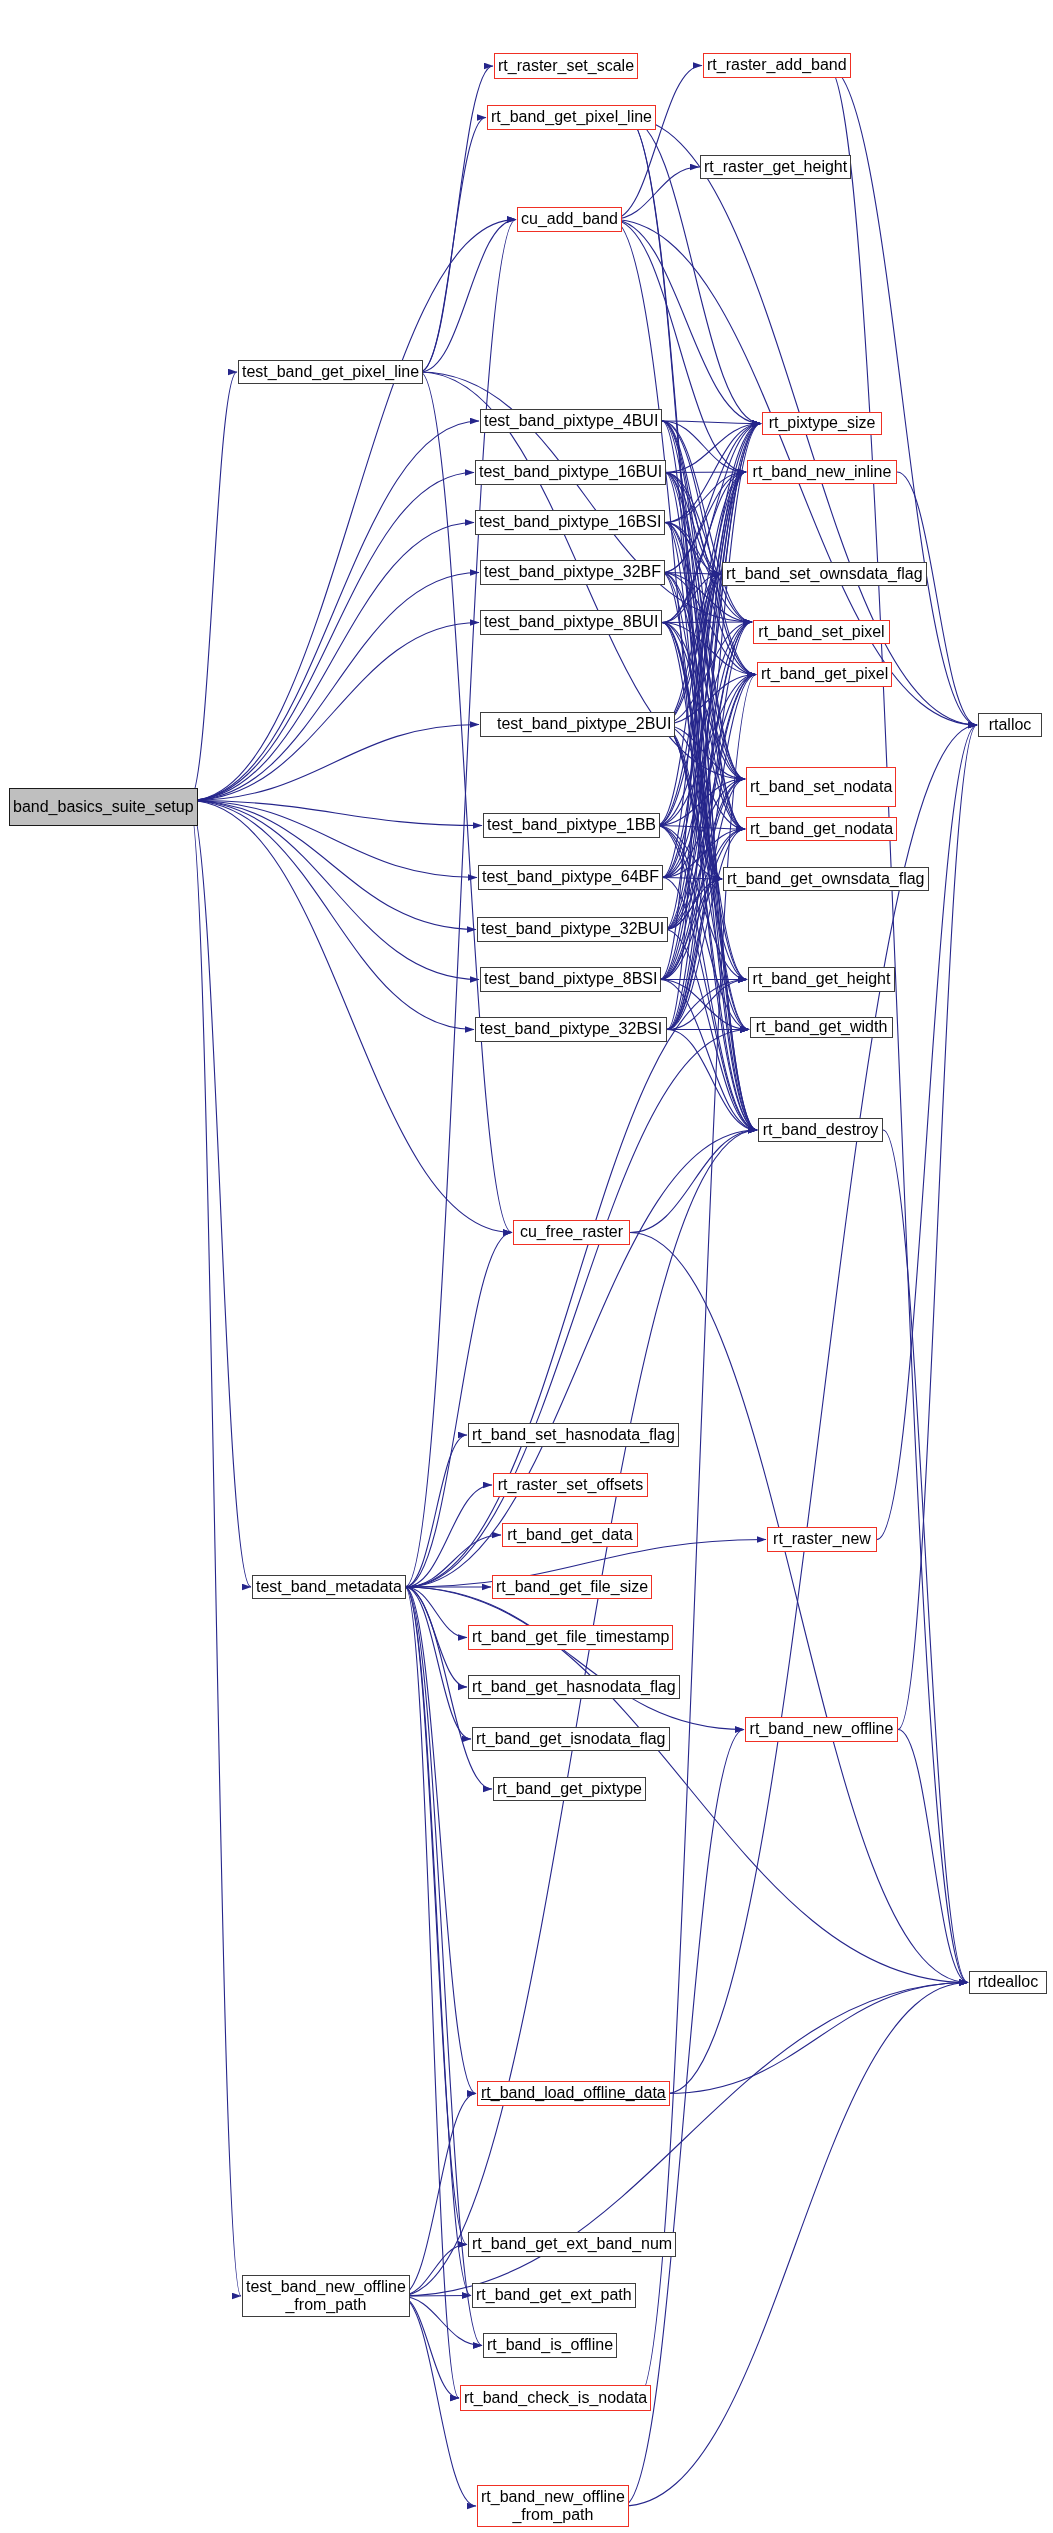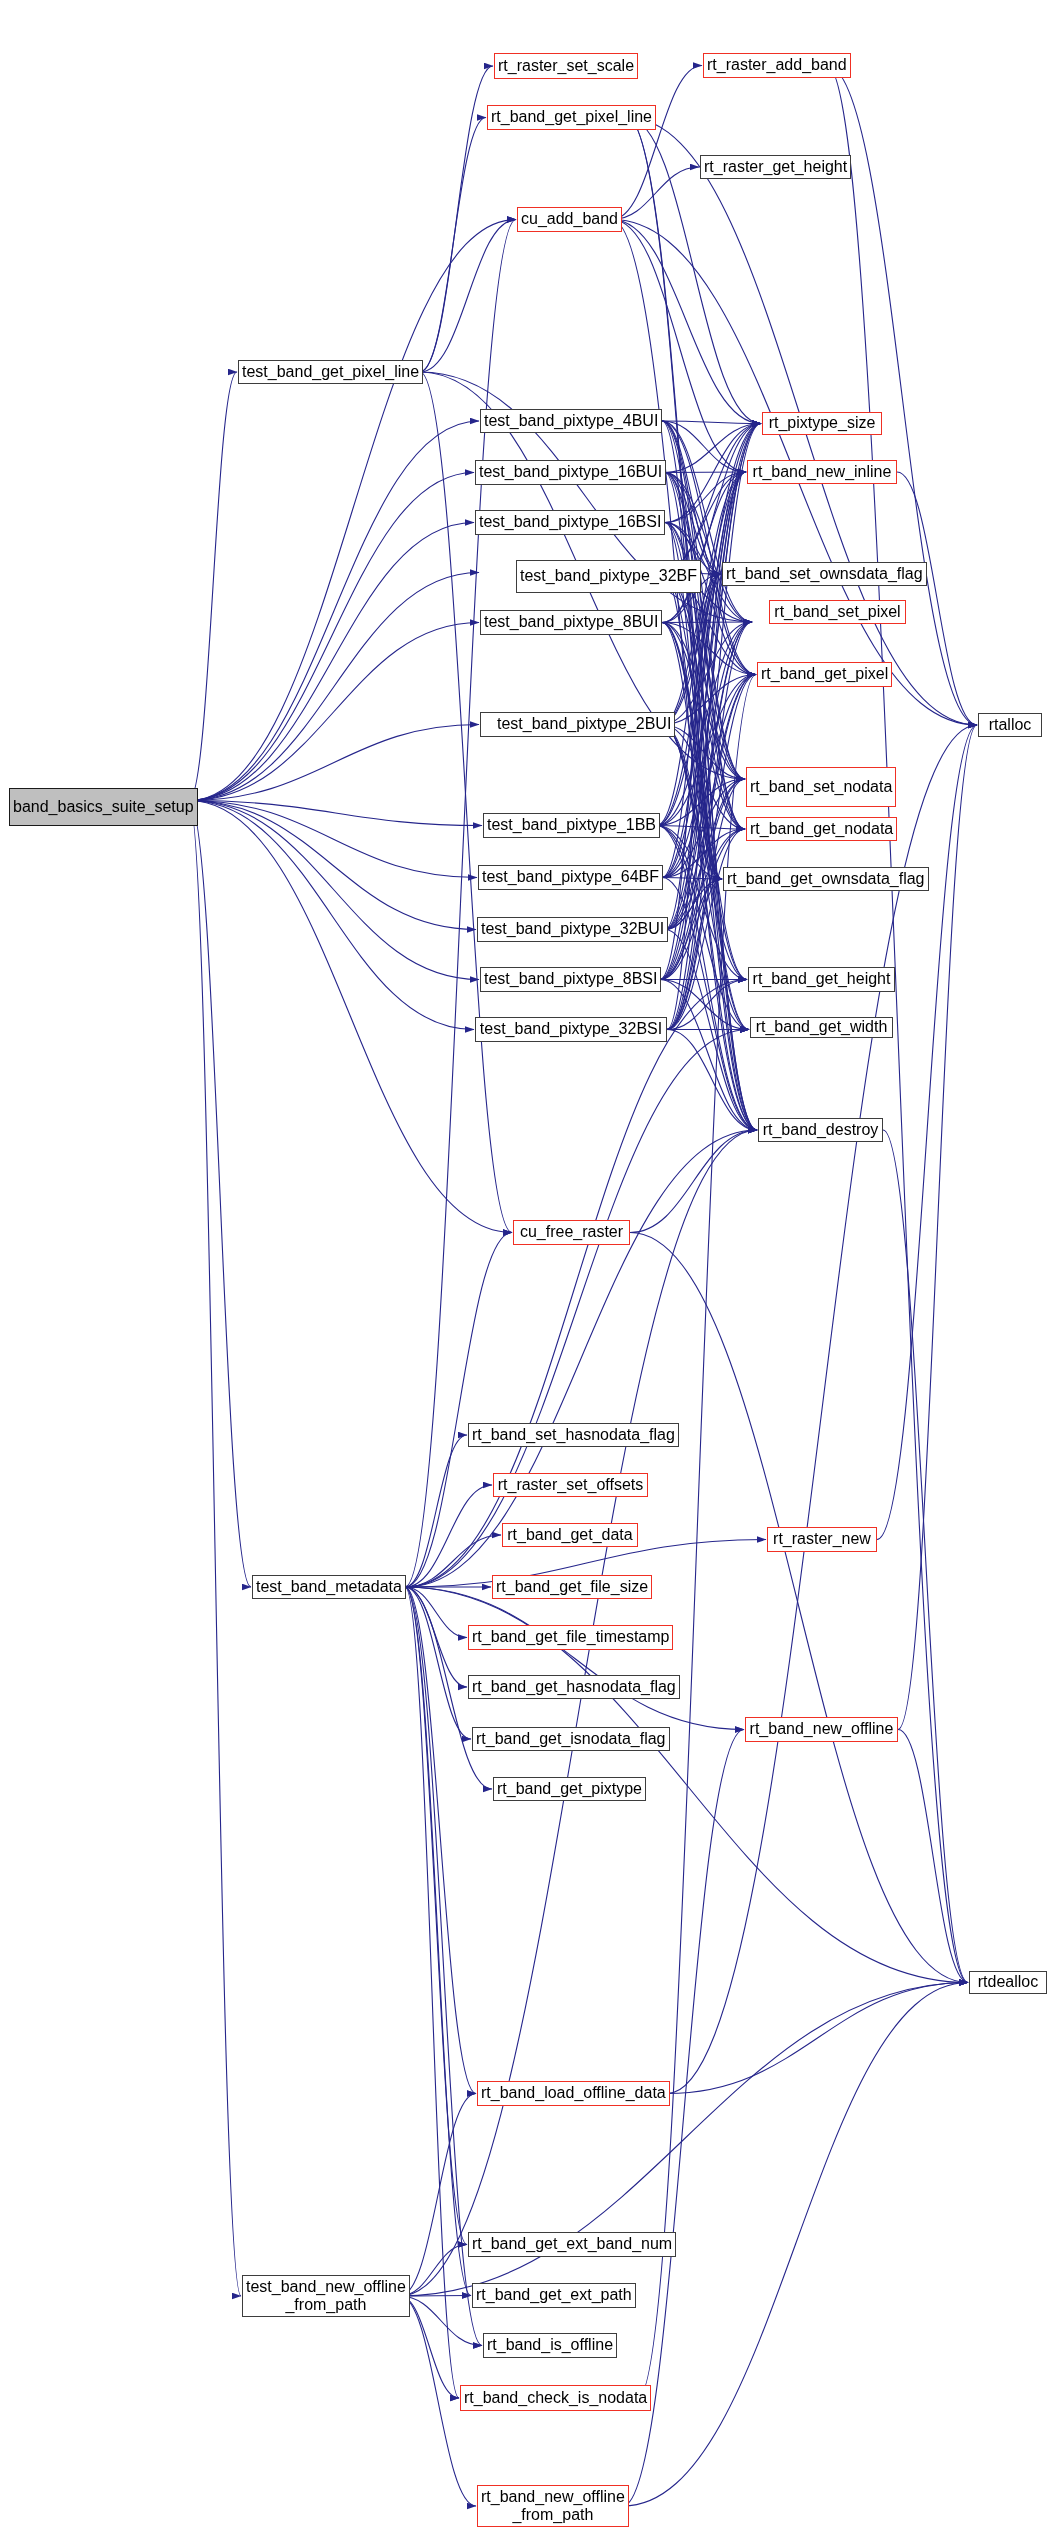--- a/index.html
+++ b/index.html
@@ -228,32 +228,32 @@
       <div class="node node-selected" style="left: 9px; top: 788px; min-width: 184px; height: 38px;">band_basics_suite_setup</div>
       <div class="node" style="left: 238px; top: 360px; min-width: 182px; height: 24px;">test_band_get_pixel_line</div>
       <div class="node node-red" style="left: 494px; top: 53px; min-width: 126px; height: 26px;">rt_raster_set_scale</div>
       <div class="node node-red" style="left: 487px; top: 105px; min-width: 140px; height: 25px;">rt_band_get_pixel_line</div>
       <div class="node node-red" style="left: 517px; top: 207px; min-width: 95px; height: 25px;">cu_add_band</div>
       <div class="node node-red" style="left: 703px; top: 53px; min-width: 124px; height: 25px;">rt_raster_add_band</div>
       <div class="node" style="left: 700px; top: 155px; min-width: 130px; height: 24px;">rt_raster_get_height</div>
       <div class="node" style="left: 480px; top: 409px; min-width: 182px; height: 24px;">test_band_pixtype_4BUI</div>
       <div class="node" style="left: 475px; top: 460px; min-width: 190px; height: 25px;">test_band_pixtype_16BUI</div>
       <div class="node" style="left: 475px; top: 510px; min-width: 190px; height: 25px;">test_band_pixtype_16BSI</div>
-      <div class="node" style="left: 480px; top: 560px; min-width: 182px; height: 33px; margin-left: 36px;">test_band_pixtype_32BF</div>
+      <div class="node" style="left: 480px; top: 560px; min-width: 182px; height: 25px;">test_band_pixtype_32BF</div>
       <div class="node" style="left: 480px; top: 610px; min-width: 182px; height: 25px;">test_band_pixtype_8BUI</div>
       <div class="node" style="left: 480px; top: 712px; min-width: 182px; height: 25px; padding-left: 16px;">test_band_pixtype_2BUI</div>
       <div class="node" style="left: 483px; top: 813px; min-width: 174px; height: 25px;">test_band_pixtype_1BB</div>
       <div class="node" style="left: 478px; top: 865px; min-width: 184px; height: 25px;">test_band_pixtype_64BF</div>
       <div class="node" style="left: 477px; top: 917px; min-width: 188px; height: 25px;">test_band_pixtype_32BUI</div>
       <div class="node" style="left: 480px; top: 967px; min-width: 180px; height: 25px;">test_band_pixtype_8BSI</div>
       <div class="node" style="left: 475px; top: 1017px; min-width: 192px; height: 25px;">test_band_pixtype_32BSI</div>
       <div class="node node-red" style="left: 762px; top: 412px; min-width: 120px; height: 23px;">rt_pixtype_size</div>
       <div class="node node-red" style="left: 747px; top: 460px; min-width: 150px; height: 24px;">rt_band_new_inline</div>
       <div class="node" style="left: 722px; top: 562px; min-width: 198px; height: 24px;">rt_band_set_ownsdata_flag</div>
-      <div class="node node-red" style="left: 753px; top: 600px; min-width: 137px; height: 24px; margin-left: 16px;">rt_band_set_pixel</div>
+      <div class="node node-red" style="left: 753px; top: 620px; min-width: 137px; height: 24px;">rt_band_set_pixel</div>
       <div class="node node-red" style="left: 757px; top: 662px; min-width: 135px; height: 25px;">rt_band_get_pixel</div>
       <div class="node" style="left: 978px; top: 713px; min-width: 64px; height: 24px;">rtalloc</div>
       <div class="node node-red" style="left: 746px; top: 767px; min-width: 147px; height: 40px;">rt_band_set_nodata</div>
       <div class="node node-red" style="left: 746px; top: 817px; min-width: 149px; height: 24px;">rt_band_get_nodata</div>
       <div class="node" style="left: 723px; top: 867px; min-width: 199px; height: 24px;">rt_band_get_ownsdata_flag</div>
       <div class="node" style="left: 748px; top: 967px; min-width: 147px; height: 25px;">rt_band_get_height</div>
       <div class="node" style="left: 750px; top: 1017px; min-width: 143px; height: 21px;">rt_band_get_width</div>
       <div class="node" style="left: 758px; top: 1118px; min-width: 125px; height: 24px;">rt_band_destroy</div>
       <div class="node node-red" style="left: 513px; top: 1220px; min-width: 117px; height: 25px;">cu_free_raster</div>
       <div class="node" style="left: 252px; top: 1575px; min-width: 153px; height: 24px;">test_band_metadata</div>
@@ -261,21 +261,21 @@
       <div class="node node-red" style="left: 493px; top: 1473px; min-width: 155px; height: 24px;">rt_raster_set_offsets</div>
       <div class="node node-red" style="left: 502px; top: 1523px; min-width: 136px; height: 24px;">rt_band_get_data</div>
       <div class="node node-red" style="left: 492px; top: 1575px; min-width: 160px; height: 24px;">rt_band_get_file_size</div>
       <div class="node node-red" style="left: 468px; top: 1625px; min-width: 204px; height: 25px;">rt_band_get_file_timestamp</div>
       <div class="node" style="left: 468px; top: 1675px; min-width: 200px; height: 24px;">rt_band_get_hasnodata_flag</div>
       <div class="node" style="left: 472px; top: 1727px; min-width: 193px; height: 24px;">rt_band_get_isnodata_flag</div>
       <div class="node" style="left: 493px; top: 1777px; min-width: 152px; height: 24px;">rt_band_get_pixtype</div>
       <div class="node node-red" style="left: 767px; top: 1527px; min-width: 110px; height: 25px;">rt_raster_new</div>
       <div class="node node-red" style="left: 745px; top: 1717px; min-width: 153px; height: 25px;">rt_band_new_offline</div>
       <div class="node" style="left: 969px; top: 1971px; min-width: 78px; height: 23px;">rtdealloc</div>
-      <div class="node node-red" style="left: 477px; top: 2081px; min-width: 190px; height: 25px;">rt_band_load_offline_data</div>
+      <div class="node node-red" style="left: 477px; top: 2081px; min-width: 190px; height: 25px; text-decoration: underline;">rt_band_load_offline_data</div>
       <div class="node" style="left: 468px; top: 2232px; min-width: 204px; height: 25px;">rt_band_get_ext_band_num</div>
       <div class="node" style="left: 242px; top: 2275px; min-width: 158px; height: 42px;">test_band_new_offline
 _from_path</div>
       <div class="node" style="left: 472px; top: 2283px; min-width: 155px; height: 25px;">rt_band_get_ext_path</div>
       <div class="node" style="left: 483px; top: 2333px; min-width: 132px; height: 25px;">rt_band_is_offline</div>
       <div class="node node-red" style="left: 460px; top: 2385px; min-width: 178px; height: 26px;">rt_band_check_is_nodata</div>
       <div class="node node-red" style="left: 477px; top: 2485px; min-width: 146px; height: 42px;">rt_band_new_offline
 _from_path</div>
     </div>
 </div>

